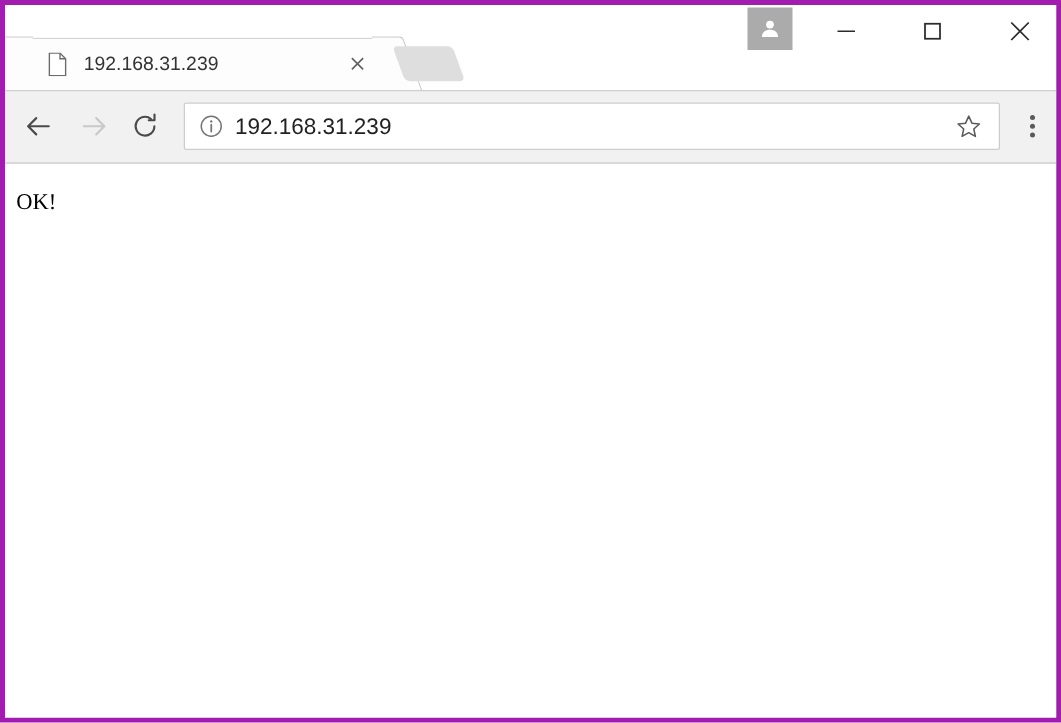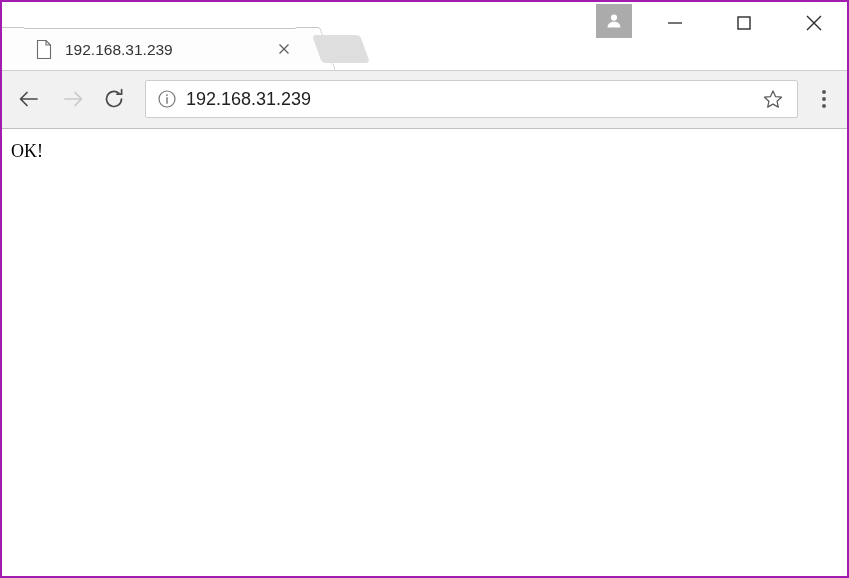--- a/index.html
+++ b/index.html
@@ -13,21 +13,21 @@
     font-family: "Liberation Sans", sans-serif;
     overflow: hidden;
   }
 
   
   .window {
     position: relative;
     box-sizing: border-box;
     width: 849px;
     height: 578px;
-    border: 2px solid #a21caf;
+    border: 4px solid #a21caf;
     background: #ffffff;
     overflow: hidden;
   }
 
   
   .tabstrip {
     position: relative;
     height: 68px;
     background: #ffffff;
     overflow: hidden;
@@ -222,21 +222,21 @@
   
   .page {
     position: relative;
     background: #ffffff;
     height: 448px;
     overflow: hidden;
   }
   .page-text {
     position: absolute;
     left: 9px;
-    top: 12px;
+    top: 20px;
     font-family: "Liberation Serif", serif;
     font-size: 18px;
     color: #000000;
     line-height: 20px;
     white-space: pre;
   }
 </style>
 </head>
 <body>
 

